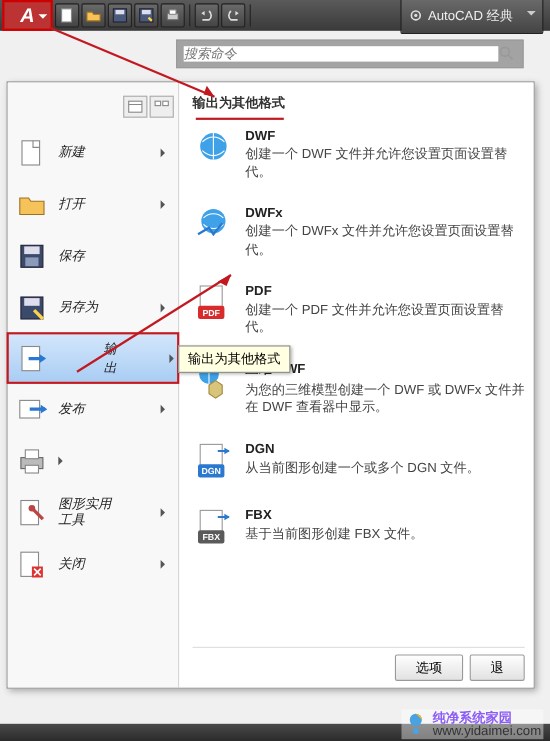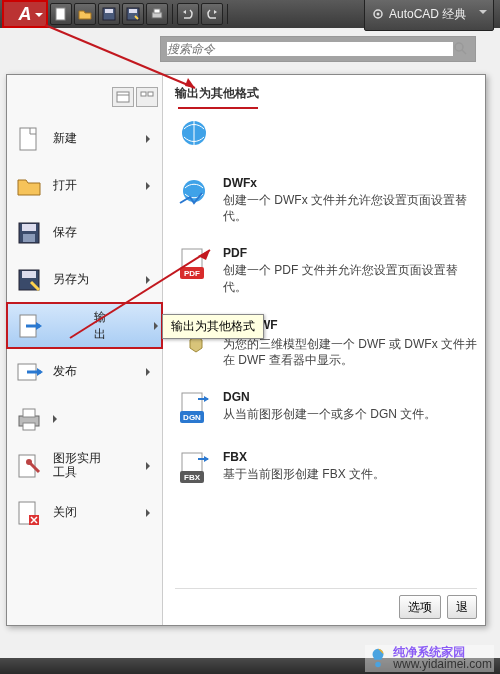--- a/index.html
+++ b/index.html
@@ -125,21 +125,21 @@
     background: linear-gradient(#d3e6fb, #a9cdf4);
     border: 2px solid #c2181f;
     margin: -1px;
     gap: 48px;
   }
   .menu-item .ico {
     width: 32px; height: 32px;
     display: flex; align-items: center; justify-content: center;
     flex-shrink: 0;
   }
-  .menu-item .lbl { flex: 1; color: #222; }
+  .menu-item .lbl { flex: 1; color: #222; font-style: italic; }
   .menu-item .arrow {
     width: 0; height: 0;
     border: 4px solid transparent;
     border-left-color: #555;
   }
   .menu-item.two-line .lbl { line-height: 1.15; }
   .menu-right {
     flex: 1;
     background: #fff;
     display: flex;
@@ -173,21 +173,21 @@
     gap: 6px;
     justify-content: flex-end;
     padding-top: 6px;
     border-top: 1px solid #ddd;
   }
   .fbtn {
     height: 24px;
     background: linear-gradient(#fefefe, #e2e2e2);
     border: 1px solid #999;
     border-radius: 2px;
-    padding: 0 8px;
+    padding: 0 18px;
     display: flex; align-items: center;
   }
   .tooltip {
     position: absolute;
     left: 162px; top: 314px;
     background: #ffffe1;
     border: 1px solid #888;
     padding: 3px 8px;
     font-size: 12px;
     z-index: 20;
@@ -419,20 +419,24 @@
     <div class="panel-title">输出为其他格式</div>
 
     <div class="opt">
       <div class="oico">
           <svg width="36" height="36">
             <circle cx="18" cy="16" r="12" fill="#3fa2e8"></circle>
             <path d="M8 12c6-6 14-6 20 0M8 20c6 6 14 6 20 0" stroke="#fff" fill="none"></path>
             <path d="M18 4v24" stroke="#fff"></path>
           </svg>
         </div>
+      <div class="otxt">
+        <div class="otitle">DWF</div>
+        <div class="odesc">创建一个 DWF 文件并允许您设置页面设置替代。</div>
+      </div>
     </div>
 
     <div class="opt">
       <div class="oico">
           <svg width="36" height="36">
             <circle cx="18" cy="14" r="11" fill="#3fa2e8"></circle>
             <path d="M9 11c5-5 13-5 18 0M9 17c5 5 13 5 18 0" stroke="#fff" fill="none"></path>
             <path d="M4 26l10-6 4 6 8-10" stroke="#2a78d0" stroke-width="2" fill="none"></path>
           </svg>
         </div>

